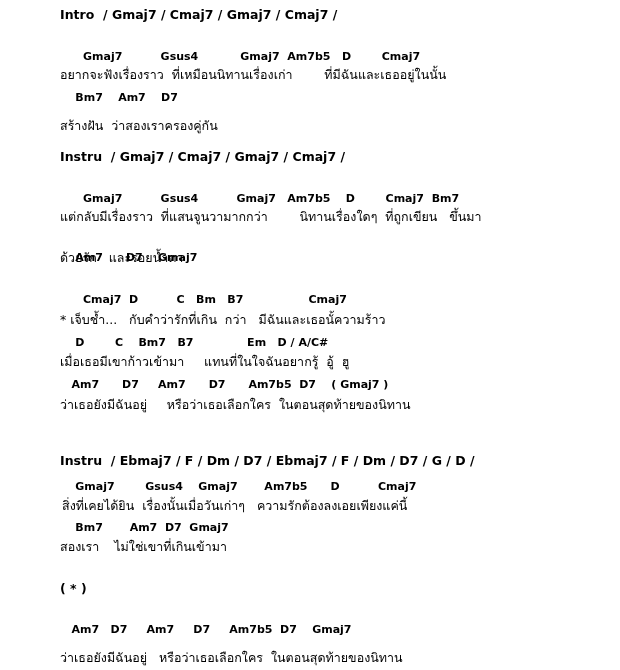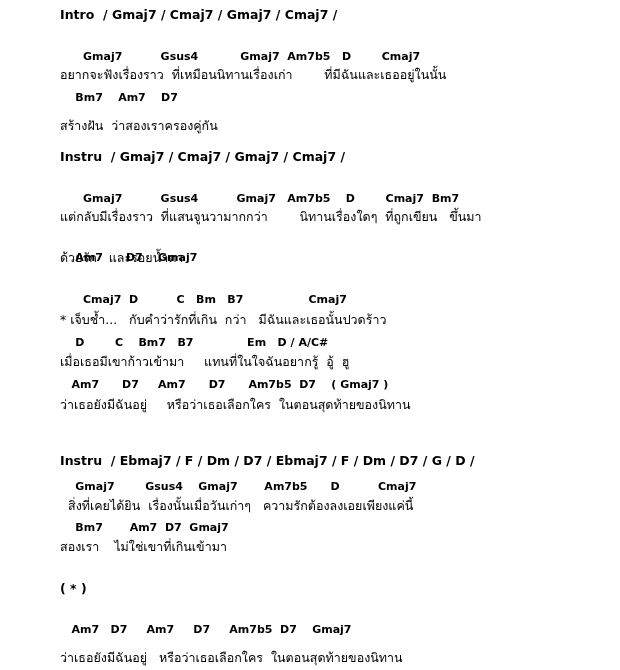--- a/index.html
+++ b/index.html
@@ -50,26 +50,26 @@
     <div class="line chordline" style="left: 60px; top: 50px;">      Gmaj7          Gsus4           Gmaj7  Am7b5   D        Cmaj7</div>
     <div class="line lyricline" style="left: 60px; top: 68px;">อยากจะฟังเรื่องราว  ที่เหมือนนิทานเรื่องเก่า        ที่มีฉันและเธออยู่ในนั้น</div>
     <div class="line chordline" style="left: 60px; top: 91px;">    Bm7    Am7    D7</div>
     <div class="line lyricline" style="left: 60px; top: 119px;">สร้างฝัน  ว่าสองเราครองคู่กัน</div>
     <div class="line sectionline" style="left: 60px; top: 150px;">Instru  / Gmaj7 / Cmaj7 / Gmaj7 / Cmaj7 /</div>
     <div class="line chordline" style="left: 60px; top: 192px;">      Gmaj7          Gsus4          Gmaj7   Am7b5    D        Cmaj7  Bm7</div>
     <div class="line lyricline" style="left: 60px; top: 210px;">แต่กลับมีเรื่องราว  ที่แสนจูนวามากกว่า        นิทานเรื่องใดๆ  ที่ถูกเขียน   ขึ้นมา</div>
     <div class="line chordline" style="left: 60px; top: 251px;">    Am7      D7    Gmaj7</div>
     <div class="line lyricline" style="left: 60px; top: 251px;">ด้วยรัก   และรอยน้ำตา</div>
     <div class="line chordline" style="left: 60px; top: 293px;">      Cmaj7  D          C   Bm   B7                 Cmaj7</div>
-    <div class="line lyricline" style="left: 60px; top: 313px;">* เจ็บช้ำ...   กับคำว่ารักที่เกิน  กว่า   มีฉันและเธอนั้นปวดร้าว</div>
+    <div class="line lyricline" style="left: 60px; top: 313px;">* เจ็บช้ำ...   กับคำว่ารักที่เกิน  กว่า   มีฉันและเธอนั้ความร้าว</div>
     <div class="line chordline" style="left: 60px; top: 336px;">    D        C    Bm7   B7              Em   D / A/C#</div>
     <div class="line lyricline" style="left: 60px; top: 355px;">เมื่อเธอมีเขาก้าวเข้ามา     แทนที่ในใจฉันอยากรู้  อู้  ฮู</div>
     <div class="line chordline" style="left: 60px; top: 378px;">   Am7      D7     Am7      D7      Am7b5  D7    ( Gmaj7 )</div>
     <div class="line lyricline" style="left: 60px; top: 398px;">ว่าเธอยังมีฉันอยู่     หรือว่าเธอเลือกใคร  ในตอนสุดท้ายของนิทาน</div>
     <div class="line sectionline" style="left: 60px; top: 438px; margin-top: 16px;">Instru  / Ebmaj7 / F / Dm / D7 / Ebmaj7 / F / Dm / D7 / G / D /</div>
     <div class="line chordline" style="left: 60px; top: 480px;">    Gmaj7        Gsus4    Gmaj7       Am7b5      D          Cmaj7</div>
-    <div class="line lyricline" style="left: 68px; top: 499px; text-align: right;">สิ่งที่เคยได้ยิน  เรื่องนั้นเมื่อวันเก่าๆ   ความรักต้องลงเอยเพียงแค่นี้</div>
+    <div class="line lyricline" style="left: 62px; top: 499px; text-align: right;">สิ่งที่เคยได้ยิน  เรื่องนั้นเมื่อวันเก่าๆ   ความรักต้องลงเอยเพียงแค่นี้</div>
     <div class="line chordline" style="left: 60px; top: 521px;">    Bm7       Am7  D7  Gmaj7</div>
     <div class="line lyricline" style="left: 60px; top: 541px; font-family: Liberation Mono, monospace;">สองเรา  ไม่ใช่เขาที่เกินเข้ามา</div>
     <div class="line sectionline" style="left: 60px; top: 582px;">( * )</div>
     <div class="line chordline" style="left: 60px; top: 623px;">   Am7   D7     Am7     D7     Am7b5  D7    Gmaj7</div>
     <div class="line lyricline" style="left: 60px; top: 651px;">ว่าเธอยังมีฉันอยู่   หรือว่าเธอเลือกใคร  ในตอนสุดท้ายของนิทาน</div>
   </div>
 
 </body></html>

